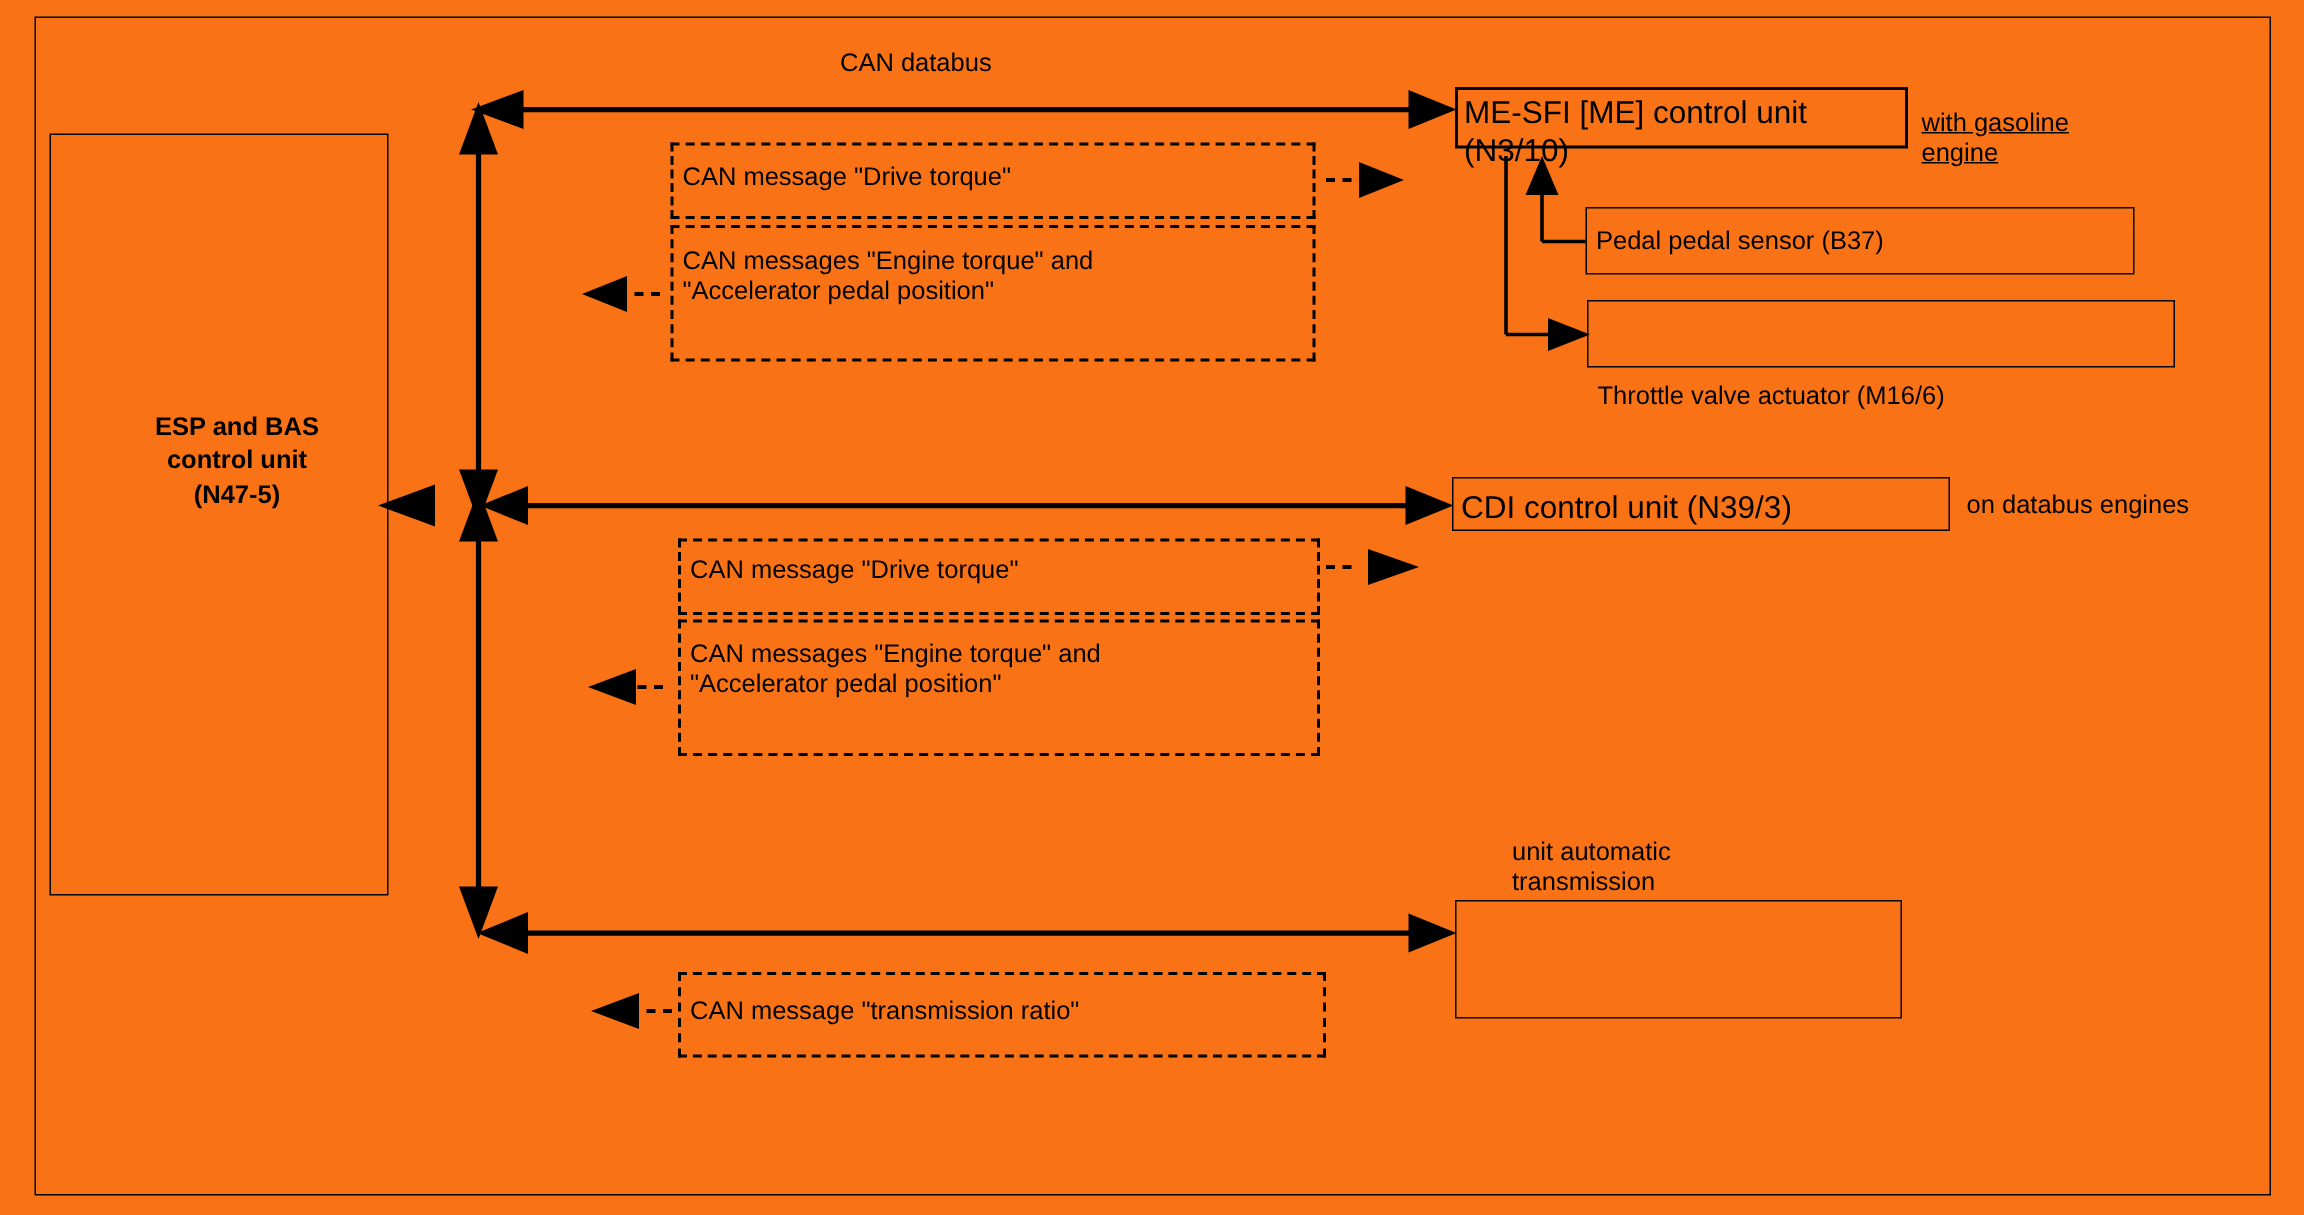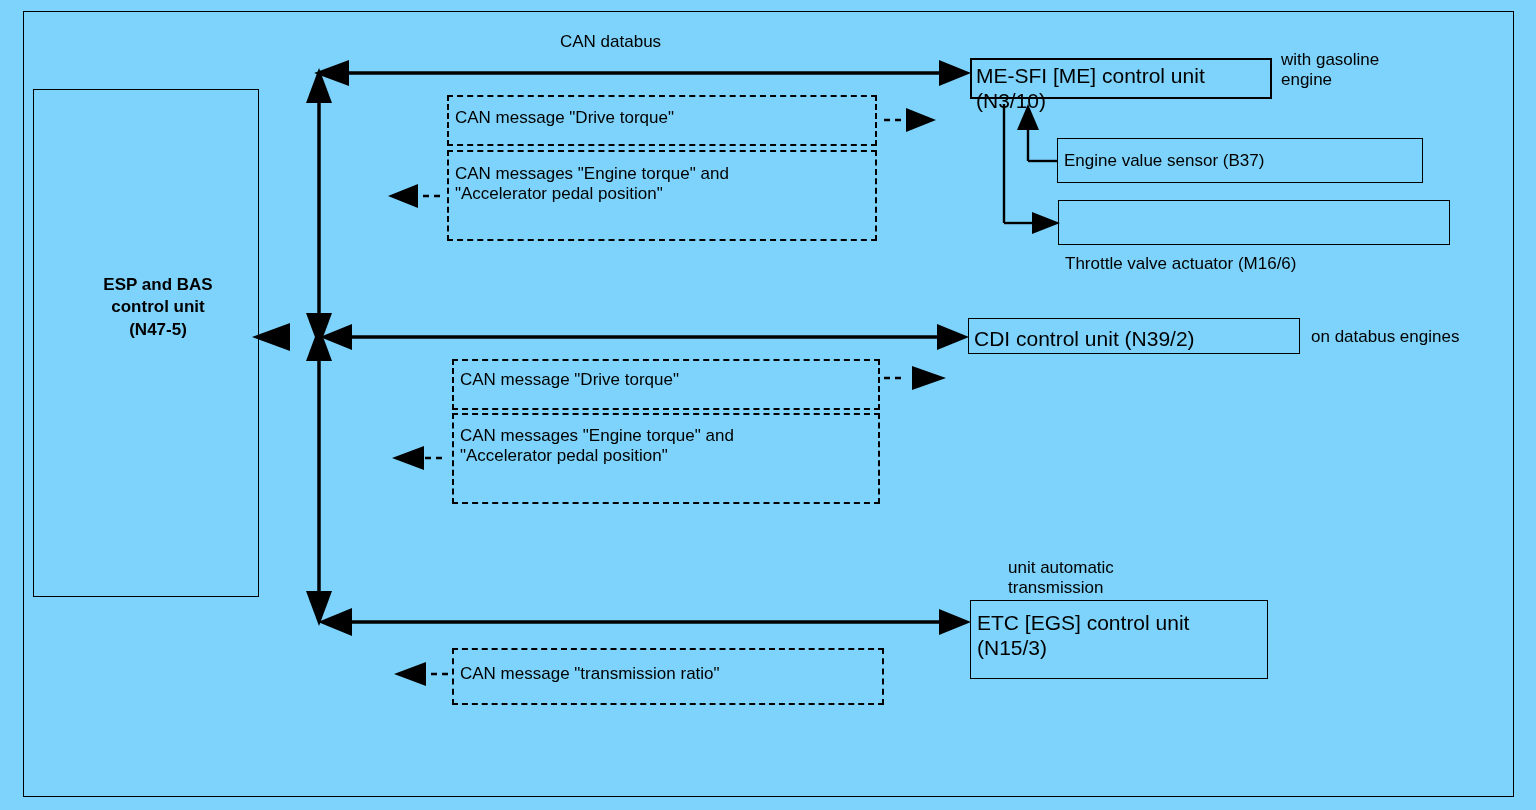--- a/index.html
+++ b/index.html
@@ -4,21 +4,21 @@
 <style>
   html, body {
     margin: 0;
     padding: 0;
     background: #ffffff;
   }
   #root {
     position: relative;
     width: 1536px;
     height: 810px;
-    background: #7dd3fc;
+    background: #f97316;
     font-family: "Liberation Sans", sans-serif;
     overflow: hidden;
   }
   #frame {
     position: absolute;
     left: 23px;
     top: 11px;
     width: 1491px;
     height: 786px;
     border: 1.5px solid #000000;
@@ -160,49 +160,47 @@
 
   <div class="box thin" style="left:33px; top:89px; width:226px; height:508px;">
   </div>
   <div class="esp-text" style="left:33px; top:274px;">ESP and BAS
 control unit
 (N47-5)</div>
 
   <div class="box" style="left:970px; top:58px; width:302px; height:41px;"></div>
   <div class="lbl t-bold" style="left:976px; top:64px; width:300px;">ME-SFI [ME] control unit
 (N3/10)</div>
-  <div class="lbl t-norm" style="left:1281px; top:50px;">with gasoline
+  <div class="lbl t-norm" style="left:1281px; top:72px;text-decoration:underline;">with gasoline
 engine</div>
 
   <div class="dbox" style="left:447px; top:95px; width:430px; height:51px;"></div>
   <div class="lbl t-norm" style="left:455px; top:108px;">CAN message "Drive torque"</div>
 
   <div class="dbox" style="left:447px; top:150px; width:430px; height:91px;"></div>
   <div class="lbl t-norm" style="left:455px; top:164px;">CAN messages "Engine torque" and
 "Accelerator pedal position"</div>
 
   <div class="box thin" style="left:1057px; top:138px; width:366px; height:45px;"></div>
-  <div class="lbl t-norm" style="left:1064px; top:151px;">Engine value sensor (B37)</div>
+  <div class="lbl t-norm" style="left:1064px; top:151px;">Pedal pedal sensor (B37)</div>
 
   <div class="box thin" style="left:1058px; top:200px; width:392px; height:45px;"></div>
   <div class="lbl t-norm" style="left:1065px; top:213px;margin-top:41px;">Throttle valve actuator (M16/6)</div>
 
   <div class="box thin" style="left:968px; top:318px; width:332px; height:36px;"></div>
-  <div class="lbl t-bold" style="left:974px; top:327px;">CDI control unit (N39/2)</div>
+  <div class="lbl t-bold" style="left:974px; top:327px;">CDI control unit (N39/3)</div>
   <div class="lbl t-norm" style="left:1311px; top:327px;">on databus engines</div>
 
   <div class="dbox" style="left:452px; top:359px; width:428px; height:51px;"></div>
   <div class="lbl t-norm" style="left:460px; top:370px;">CAN message "Drive torque"</div>
 
   <div class="dbox" style="left:452px; top:413px; width:428px; height:91px;"></div>
   <div class="lbl t-norm" style="left:460px; top:426px;">CAN messages "Engine torque" and
 "Accelerator pedal position"</div>
 
   <div class="lbl t-norm" style="left:1008px; top:558px;">unit automatic
 transmission</div>
   <div class="box thin" style="left:970px; top:600px; width:298px; height:79px;"></div>
-  <div class="lbl t-bold" style="left:977px; top:611px;">ETC [EGS] control unit
-(N15/3)</div>
 
   <div class="dbox" style="left:452px; top:648px; width:432px; height:57px;"></div>
   <div class="lbl t-norm" style="left:460px; top:664px;">CAN message "transmission ratio"</div>
 
 </div>
 
 </body></html>

